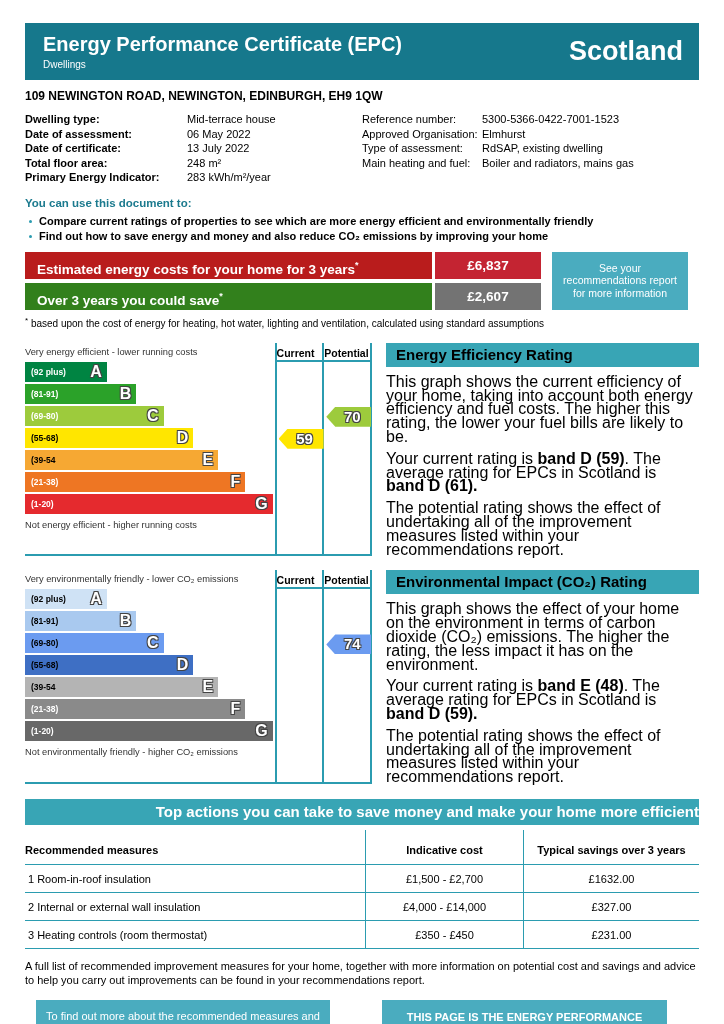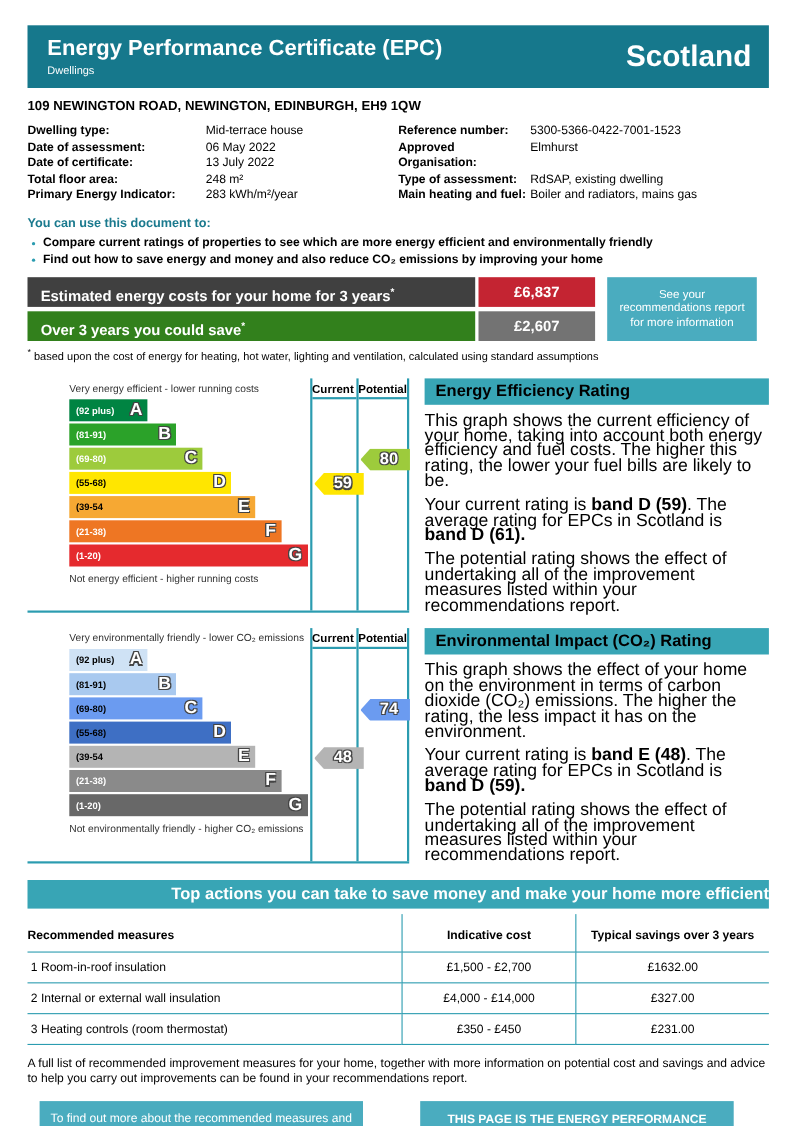--- a/index.html
+++ b/index.html
@@ -23,21 +23,21 @@
   .header .title{font-size:20px;font-weight:bold;}
   .header .subtitle{font-size:10px;margin-top:3px;}
   .header .region{font-size:27px;font-weight:bold;}
 
   
   .address{margin-top:9px;font-size:12px;font-weight:bold;}
   .details{display:flex;margin-top:9px;font-size:11px;line-height:14.5px;}
   .details .dcol{width:50%;}
   .drow{display:flex;}
   .dcol.left .dlabel{width:162px;font-weight:bold;flex:none;}
-  .dcol.right .dlabel{width:120px;font-weight:bold;flex:none;}
+  .dcol.right .dlabel{width:120px;font-weight:normal;flex:none;}
   .dcol.left .dvalue{flex:1;}
   .dcol.right .dvalue{width:178px;}
 
   
   .usage-heading{margin-top:12px;color:var(--teal-text);font-weight:bold;font-size:11.5px;}
   .bullets{margin-top:5px;}
   .bullet-row{display:flex;align-items:flex-start;font-size:11px;line-height:15px;}
   .bullet-row .dot{width:3px;height:3px;border-radius:50%;background:var(--teal-line);
     margin:6px 7px 0 4px;flex:none;}
 
@@ -52,21 +52,21 @@
   .cost-value{width:106px;height:27px;line-height:27px;color:#fff;font-weight:bold;
     font-size:13.5px;text-align:center;margin-right:8px;}
   .info-box{width:136px;background:var(--teal-box);color:#fff;font-size:10.5px;
     display:flex;align-items:center;text-align:center;padding:3px 8px;line-height:12.5px;}
   .footnote{margin-top:6px;font-size:10px;}
   .footnote sup{font-size:8px;}
 
   
   .rating-row{display:flex;margin-top:14px;}
   .chart{width:347px;display:flex;border-bottom:2px solid var(--teal-line);flex:none;}
-  .band-area{width:262px;padding-right:2px;margin-left:38px;}
+  .band-area{width:262px;padding-right:2px;}
   .chart-caption{font-size:9.3px;color:#333;height:19px;padding-top:4px;}
   .chart-caption.bottom{height:16px;padding-top:4px;}
   .bands{}
   .band{height:20px;margin-bottom:2px;display:flex;align-items:center;
     justify-content:space-between;}
   .band .range{font-size:8.5px;font-weight:bold;padding-left:6px;white-space:nowrap;}
   .band .letter{font-size:16px;font-weight:bold;color:#fff;margin-right:5px;line-height:20px;
     text-shadow:-1px -1px 0 #444,1px -1px 0 #444,-1px 1px 0 #444,1px 1px 0 #444;}
   .ccol{width:50px;border-left:2px solid var(--teal-line);display:flex;flex-direction:column;}
   .ccol.last{width:52px;border-right:2px solid var(--teal-line);}
@@ -169,21 +169,21 @@
         </div>
         <div class="bullet-row">
           <span class="dot"></span>
           <b>Find out how to save energy and money and also reduce CO₂ emissions by improving your home</b>
         </div>
       </div>
 
     <div class="costs">
       <div class="cost-rows">
           <div class="cost-row">
-            <div class="cost-label" style="background: #404040;">Estimated energy costs for your home for 3 years<sup>*</sup></div>
+            <div class="cost-label" style="background: #b91c1c;">Estimated energy costs for your home for 3 years<sup>*</sup></div>
             <div class="cost-value" style="background: rgb(196, 36, 50);">£6,837</div>
           </div>
           <div class="cost-row">
             <div class="cost-label" style="background: rgb(50, 128, 28);">Over 3 years you could save<sup>*</sup></div>
             <div class="cost-value" style="background: #737373;">£2,607</div>
           </div>
         </div>
       <div class="info-box">See your recommendations report for more information</div>
     </div>
     <div class="footnote"><sup>*</sup> <span>based upon the cost of energy for heating, hot water, lighting and ventilation, calculated using standard assumptions</span></div>
@@ -226,21 +226,21 @@
         </div>
         <div class="ccol">
           <div class="col-header">Current</div>
           <div class="col-body">
               <div class="arrow" style="top: 67px; background: rgb(255, 230, 0);">59</div>
             </div>
         </div>
         <div class="ccol last">
           <div class="col-header">Potential</div>
           <div class="col-body">
-              <div class="arrow" style="top: 45px; background: rgb(157, 203, 60);">80</div>
+              <div class="arrow" style="top: 45px; background: rgb(157, 203, 60);">70</div>
             </div>
         </div>
       </div>
       <div class="panel">
         <div class="sec-title">Energy Efficiency Rating</div>
         <div class="sec-body">
             <p><span>This graph shows the current efficiency of your home, taking into account both energy efficiency and fuel costs. The higher this rating, the lower your fuel bills are likely to be.</span></p>
             <p><span>Your current rating is </span><b>band D (59)</b><span>. The average rating for EPCs in Scotland is </span><b>band D (61).</b></p>
             <p><span>The potential rating shows the effect of undertaking all of the improvement measures listed within your recommendations report.</span></p>
           </div>
@@ -278,23 +278,20 @@
               </div>
               <div class="band" style="width: 100%; background: rgb(104, 104, 104);">
                 <span class="range" style="color: rgb(255, 255, 255);">(1-20)</span>
                 <span class="letter">G</span>
               </div>
             </div>
           <div class="chart-caption bottom">Not environmentally friendly - higher CO₂ emissions</div>
         </div>
         <div class="ccol">
           <div class="col-header">Current</div>
-          <div class="col-body">
-              <div class="arrow" style="top: 89px; background: rgb(180, 180, 180);">48</div>
-            </div>
         </div>
         <div class="ccol last">
           <div class="col-header">Potential</div>
           <div class="col-body">
               <div class="arrow" style="top: 45px; background: rgb(107, 155, 240);">74</div>
             </div>
         </div>
       </div>
       <div class="panel">
         <div class="sec-title">Environmental Impact (CO₂) Rating</div>

